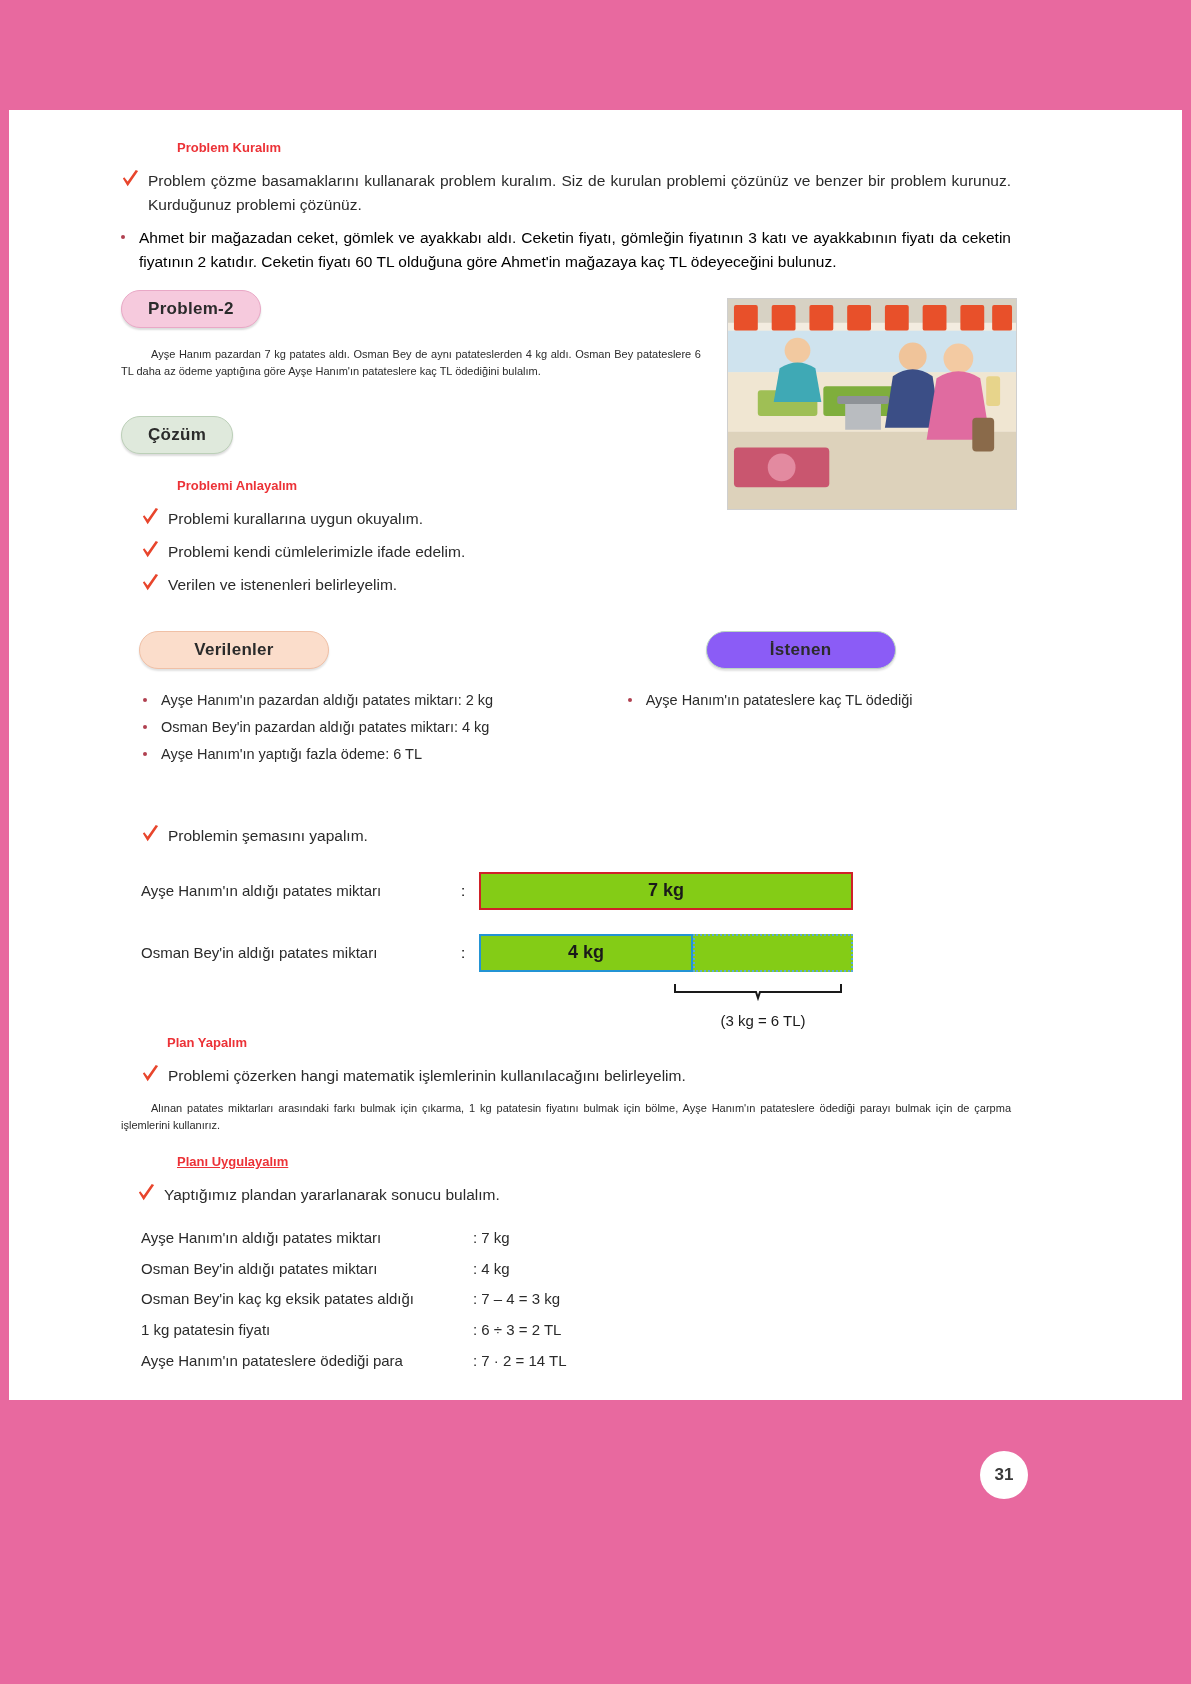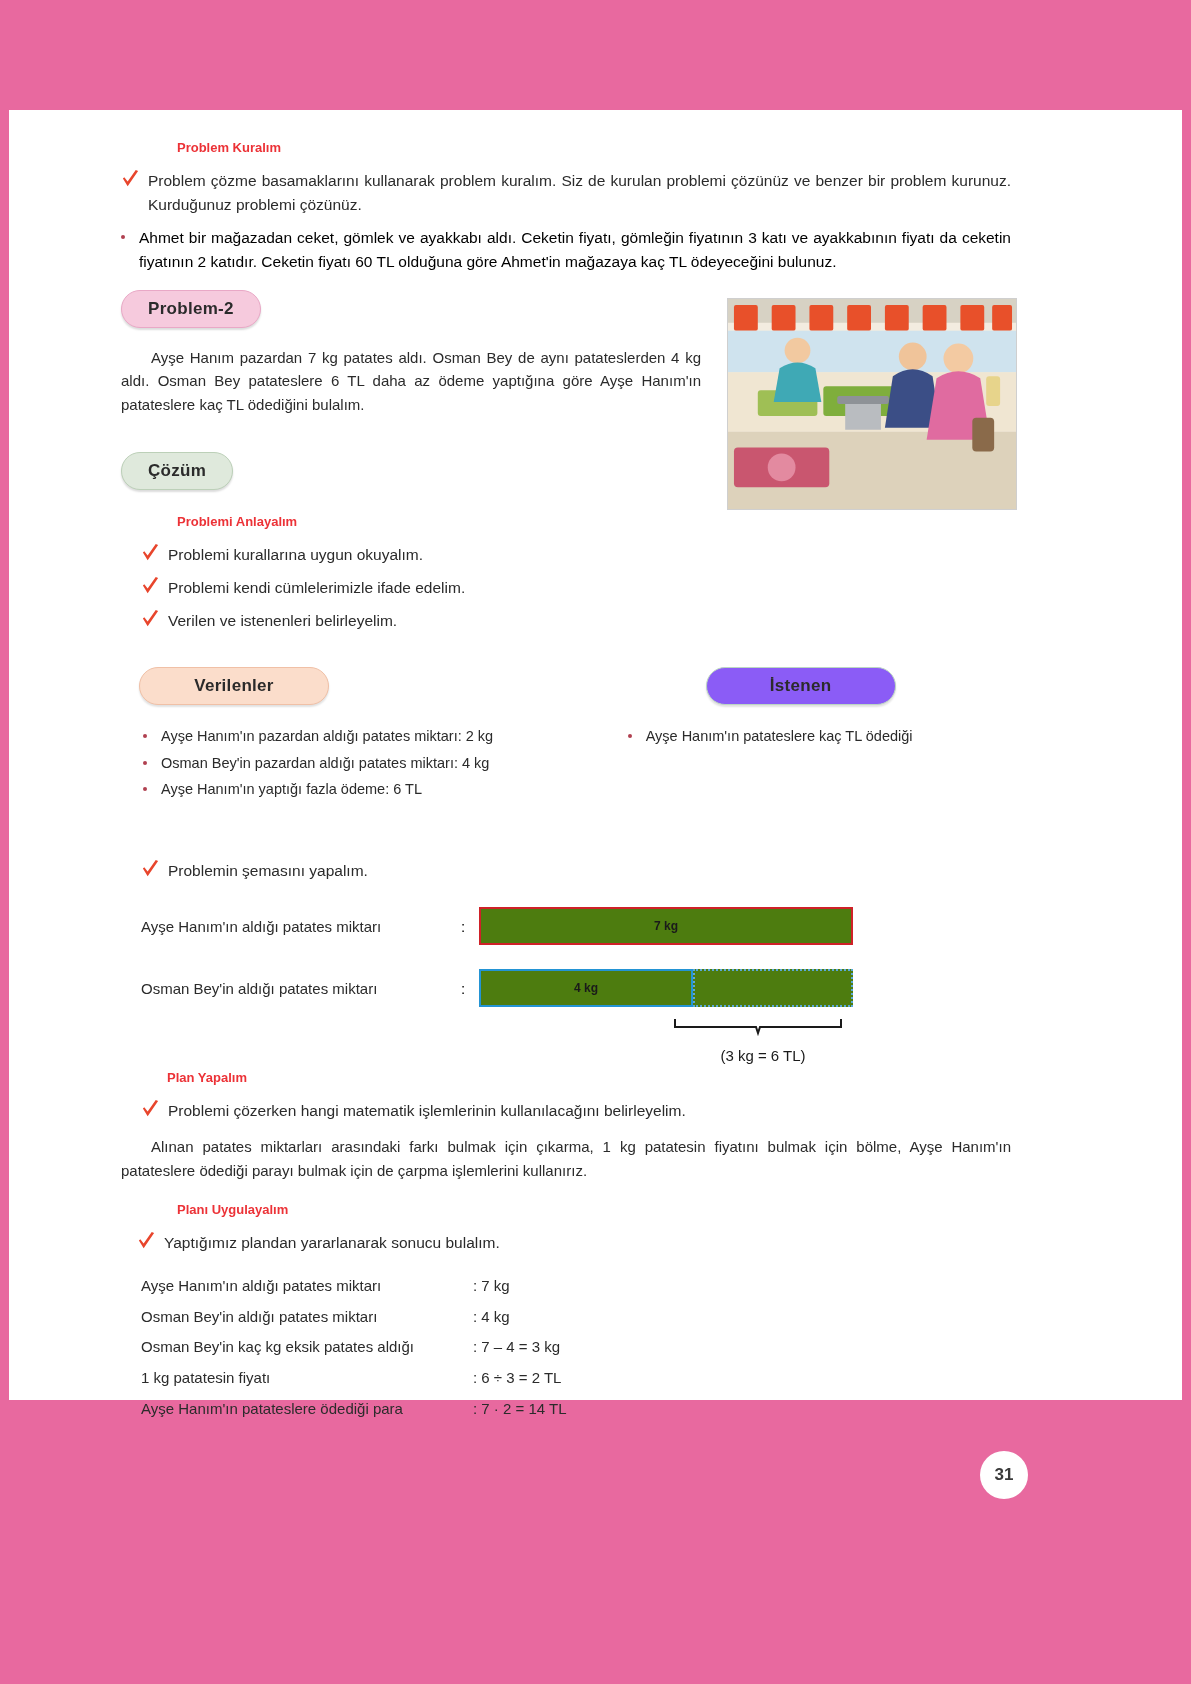--- a/index.html
+++ b/index.html
@@ -42,21 +42,21 @@
   }
 
   .content { position: absolute; left: 112px; top: 30px; width: 890px; }
 
   h3.red-head {
     color: #ec3237; font-size: 13px; font-weight: bold;
     margin: 0 0 14px 56px;
   }
 
   p.body {
-    font-size: 15px; color: #2b2b2b; line-height: 1.55;
+    font-size: 11px; color: #2b2b2b; line-height: 1.55;
     text-align: justify; margin-bottom: 14px;
   }
   p.body.indent { text-indent: 30px; }
 
   
   .check-row { display: flex; align-items: flex-start; gap: 8px; margin-bottom: 9px; }
   .check-row .txt { font-size: 15.5px; color: #2b2b2b; line-height: 1.55; text-align: justify; }
   .chk { flex: 0 0 auto; width: 19px; height: 19px; margin-top: 1px; }
 
   .dot-row { display: flex; align-items: flex-start; gap: 14px; }
@@ -91,21 +91,21 @@
   .col-r { width: 392px; }
   .mini-list li { list-style: none; font-size: 14.5px; color: #2b2b2b; line-height: 1.85; }
   .mini-list .dot-row .dot { margin-top: 11px; }
 
   
   .schema-row { display: flex; align-items: center; margin-bottom: 10px; }
   .schema-label { font-size: 15px; color: #2b2b2b; width: 320px; }
   .schema-colon { width: 18px; font-size: 15px; }
   .bar {
     height: 38px; display: flex; align-items: center; justify-content: center;
-    font-size: 12px; font-weight: bold; color: #1a1a1a; background: #4d7c0f;
+    font-size: 18px; font-weight: bold; color: #1a1a1a; background: #84cc16;
   }
   .bar.red   { width: 374px; border: 2px solid #cf2128; }
   .bar.blue  { width: 214px; border: 2px solid #2394d4; }
   .bar.dash  { width: 160px; border: 2px dotted #5aa9d8; }
   .brace-label { font-size: 15px; color: #1a1a1a; text-align:center; }
 
   
   .res-row { display: flex; font-size: 15px; color: #2b2b2b; line-height: 2.05; }
   .res-name { width: 332px; }
   .res-val { width: 200px; }
@@ -287,21 +287,21 @@
       <div class="check-row" style="margin-left:20px;">
         <svg class="chk" viewBox="0 0 20 20">
             <path d="M2 9 L7 17 L18 1 L15.5 0 L7 12 L3.5 7.5 Z" fill="#e8452c"></path>
           </svg>
         <div class="txt">Problemi çözerken hangi matematik işlemlerinin kullanılacağını belirleyelim.</div>
       </div>
 
       <p class="body indent" style="margin-top:12px;">Alınan patates miktarları arasındaki farkı bulmak için çıkarma, 1 kg patatesin fiyatını bulmak için bölme, Ayşe Hanım'ın patateslere ödediği parayı bulmak için de çarpma işlemlerini kullanırız.</p>
 
       
-      <h3 class="red-head" style="margin-top:20px;">Planı Uygulayalım</h3>
+      <h3 class="red-head" style="margin-top:20px;text-decoration:underline;">Planı Uygulayalım</h3>
 
       <div class="check-row" style="margin-left:16px;">
         <svg class="chk" viewBox="0 0 20 20">
             <path d="M2 9 L7 17 L18 1 L15.5 0 L7 12 L3.5 7.5 Z" fill="#e8452c"></path>
           </svg>
         <div class="txt">Yaptığımız plandan yararlanarak sonucu bulalım.</div>
       </div>
 
       <div style="margin-top:16px;margin-left:20px;">
         <div class="res-row">

